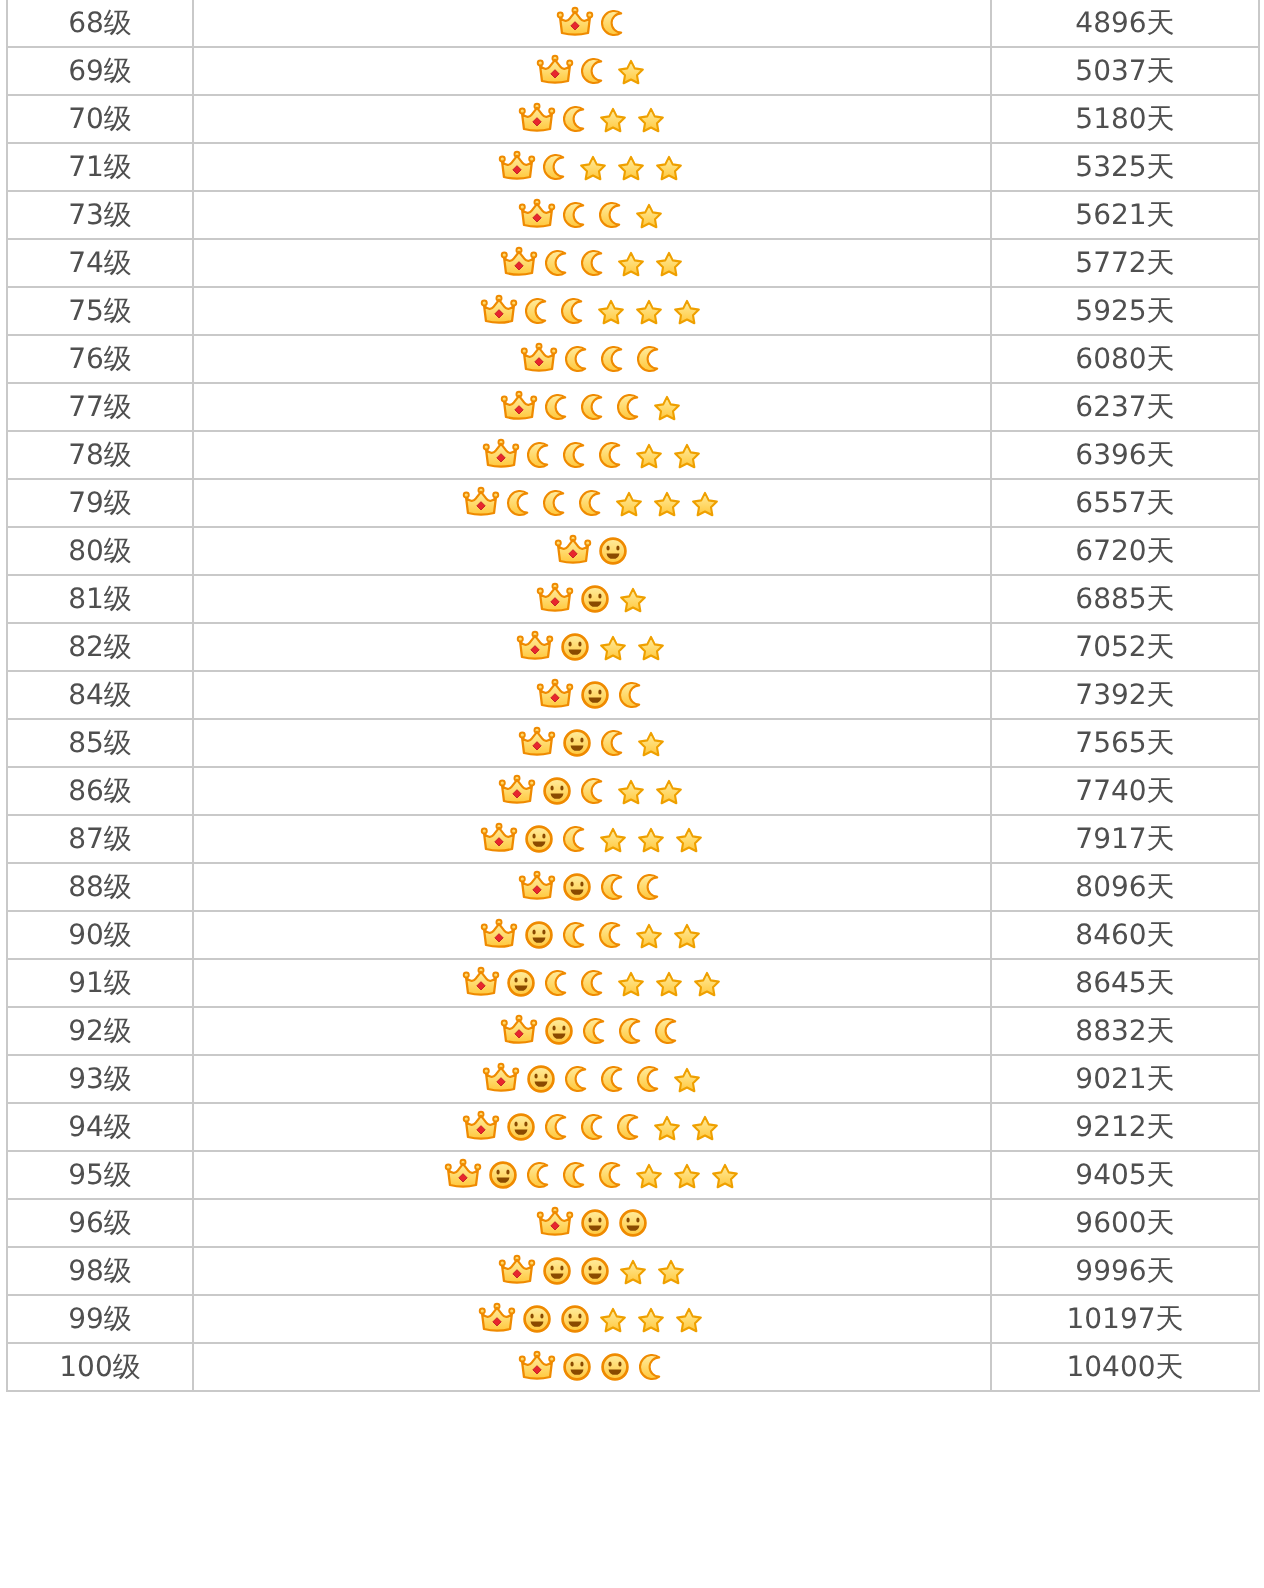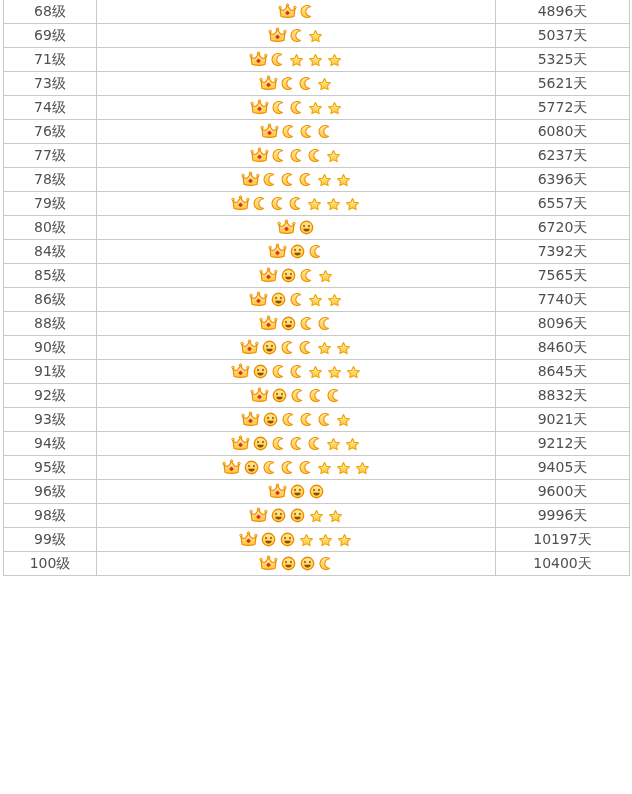--- a/index.html
+++ b/index.html
@@ -107,20 +107,40 @@
                 <use href="#sym-moon" xlink:href="#sym-moon"></use>
               </svg>
               <svg class="icon icon-star" viewBox="0 0 20 18">
                 <use href="#sym-star" xlink:href="#sym-star"></use>
               </svg>
             </div>
           </td>
           <td>5037天</td>
         </tr>
         <tr>
+          <td>70级</td>
+          <td>
+            <div class="icon-wrap">
+              <svg class="icon icon-crown" viewBox="0 0 20 18">
+                <use href="#sym-crown" xlink:href="#sym-crown"></use>
+              </svg>
+              <svg class="icon icon-moon" viewBox="0 0 20 18">
+                <use href="#sym-moon" xlink:href="#sym-moon"></use>
+              </svg>
+              <svg class="icon icon-star" viewBox="0 0 20 18">
+                <use href="#sym-star" xlink:href="#sym-star"></use>
+              </svg>
+              <svg class="icon icon-star" viewBox="0 0 20 18">
+                <use href="#sym-star" xlink:href="#sym-star"></use>
+              </svg>
+            </div>
+          </td>
+          <td>5180天</td>
+        </tr>
+        <tr>
           <td>71级</td>
           <td>
             <div class="icon-wrap">
               <svg class="icon icon-crown" viewBox="0 0 20 18">
                 <use href="#sym-crown" xlink:href="#sym-crown"></use>
               </svg>
               <svg class="icon icon-moon" viewBox="0 0 20 18">
                 <use href="#sym-moon" xlink:href="#sym-moon"></use>
               </svg>
               <svg class="icon icon-star" viewBox="0 0 20 18">
@@ -173,20 +193,46 @@
                 <use href="#sym-star" xlink:href="#sym-star"></use>
               </svg>
               <svg class="icon icon-star" viewBox="0 0 20 18">
                 <use href="#sym-star" xlink:href="#sym-star"></use>
               </svg>
             </div>
           </td>
           <td>5772天</td>
         </tr>
         <tr>
+          <td>75级</td>
+          <td>
+            <div class="icon-wrap">
+              <svg class="icon icon-crown" viewBox="0 0 20 18">
+                <use href="#sym-crown" xlink:href="#sym-crown"></use>
+              </svg>
+              <svg class="icon icon-moon" viewBox="0 0 20 18">
+                <use href="#sym-moon" xlink:href="#sym-moon"></use>
+              </svg>
+              <svg class="icon icon-moon" viewBox="0 0 20 18">
+                <use href="#sym-moon" xlink:href="#sym-moon"></use>
+              </svg>
+              <svg class="icon icon-star" viewBox="0 0 20 18">
+                <use href="#sym-star" xlink:href="#sym-star"></use>
+              </svg>
+              <svg class="icon icon-star" viewBox="0 0 20 18">
+                <use href="#sym-star" xlink:href="#sym-star"></use>
+              </svg>
+              <svg class="icon icon-star" viewBox="0 0 20 18">
+                <use href="#sym-star" xlink:href="#sym-star"></use>
+              </svg>
+            </div>
+          </td>
+          <td>5925天</td>
+        </tr>
+        <tr>
           <td>76级</td>
           <td>
             <div class="icon-wrap">
               <svg class="icon icon-crown" viewBox="0 0 20 18">
                 <use href="#sym-crown" xlink:href="#sym-crown"></use>
               </svg>
               <svg class="icon icon-moon" viewBox="0 0 20 18">
                 <use href="#sym-moon" xlink:href="#sym-moon"></use>
               </svg>
               <svg class="icon icon-moon" viewBox="0 0 20 18">
@@ -285,20 +331,57 @@
                 <use href="#sym-crown" xlink:href="#sym-crown"></use>
               </svg>
               <svg class="icon icon-sun" viewBox="0 0 20 18">
                 <use href="#sym-sun" xlink:href="#sym-sun"></use>
               </svg>
             </div>
           </td>
           <td>6720天</td>
         </tr>
         <tr>
+          <td>81级</td>
+          <td>
+            <div class="icon-wrap">
+              <svg class="icon icon-crown" viewBox="0 0 20 18">
+                <use href="#sym-crown" xlink:href="#sym-crown"></use>
+              </svg>
+              <svg class="icon icon-sun" viewBox="0 0 20 18">
+                <use href="#sym-sun" xlink:href="#sym-sun"></use>
+              </svg>
+              <svg class="icon icon-star" viewBox="0 0 20 18">
+                <use href="#sym-star" xlink:href="#sym-star"></use>
+              </svg>
+            </div>
+          </td>
+          <td>6885天</td>
+        </tr>
+        <tr>
+          <td>82级</td>
+          <td>
+            <div class="icon-wrap">
+              <svg class="icon icon-crown" viewBox="0 0 20 18">
+                <use href="#sym-crown" xlink:href="#sym-crown"></use>
+              </svg>
+              <svg class="icon icon-sun" viewBox="0 0 20 18">
+                <use href="#sym-sun" xlink:href="#sym-sun"></use>
+              </svg>
+              <svg class="icon icon-star" viewBox="0 0 20 18">
+                <use href="#sym-star" xlink:href="#sym-star"></use>
+              </svg>
+              <svg class="icon icon-star" viewBox="0 0 20 18">
+                <use href="#sym-star" xlink:href="#sym-star"></use>
+              </svg>
+            </div>
+          </td>
+          <td>7052天</td>
+        </tr>
+        <tr>
           <td>84级</td>
           <td>
             <div class="icon-wrap">
               <svg class="icon icon-crown" viewBox="0 0 20 18">
                 <use href="#sym-crown" xlink:href="#sym-crown"></use>
               </svg>
               <svg class="icon icon-sun" viewBox="0 0 20 18">
                 <use href="#sym-sun" xlink:href="#sym-sun"></use>
               </svg>
               <svg class="icon icon-moon" viewBox="0 0 20 18">
@@ -343,20 +426,46 @@
               </svg>
               <svg class="icon icon-star" viewBox="0 0 20 18">
                 <use href="#sym-star" xlink:href="#sym-star"></use>
               </svg>
               <svg class="icon icon-star" viewBox="0 0 20 18">
                 <use href="#sym-star" xlink:href="#sym-star"></use>
               </svg>
             </div>
           </td>
           <td>7740天</td>
+        </tr>
+        <tr>
+          <td>87级</td>
+          <td>
+            <div class="icon-wrap">
+              <svg class="icon icon-crown" viewBox="0 0 20 18">
+                <use href="#sym-crown" xlink:href="#sym-crown"></use>
+              </svg>
+              <svg class="icon icon-sun" viewBox="0 0 20 18">
+                <use href="#sym-sun" xlink:href="#sym-sun"></use>
+              </svg>
+              <svg class="icon icon-moon" viewBox="0 0 20 18">
+                <use href="#sym-moon" xlink:href="#sym-moon"></use>
+              </svg>
+              <svg class="icon icon-star" viewBox="0 0 20 18">
+                <use href="#sym-star" xlink:href="#sym-star"></use>
+              </svg>
+              <svg class="icon icon-star" viewBox="0 0 20 18">
+                <use href="#sym-star" xlink:href="#sym-star"></use>
+              </svg>
+              <svg class="icon icon-star" viewBox="0 0 20 18">
+                <use href="#sym-star" xlink:href="#sym-star"></use>
+              </svg>
+            </div>
+          </td>
+          <td>7917天</td>
         </tr>
         <tr>
           <td>88级</td>
           <td>
             <div class="icon-wrap">
               <svg class="icon icon-crown" viewBox="0 0 20 18">
                 <use href="#sym-crown" xlink:href="#sym-crown"></use>
               </svg>
               <svg class="icon icon-sun" viewBox="0 0 20 18">
                 <use href="#sym-sun" xlink:href="#sym-sun"></use>

